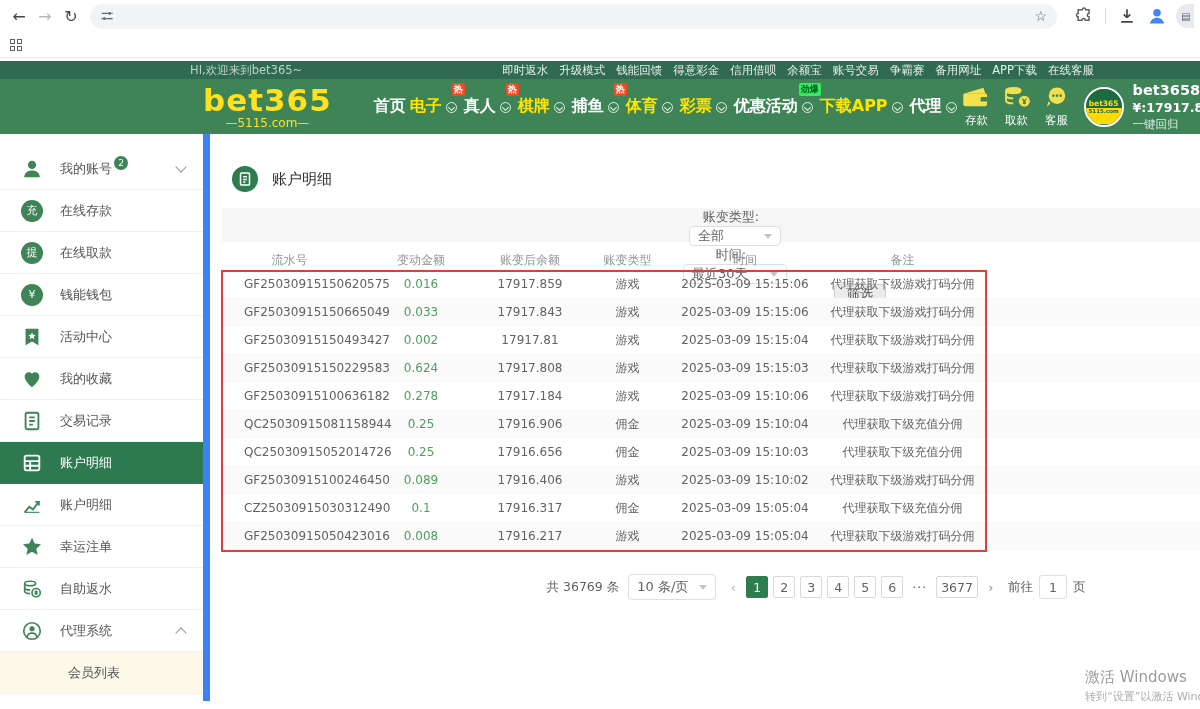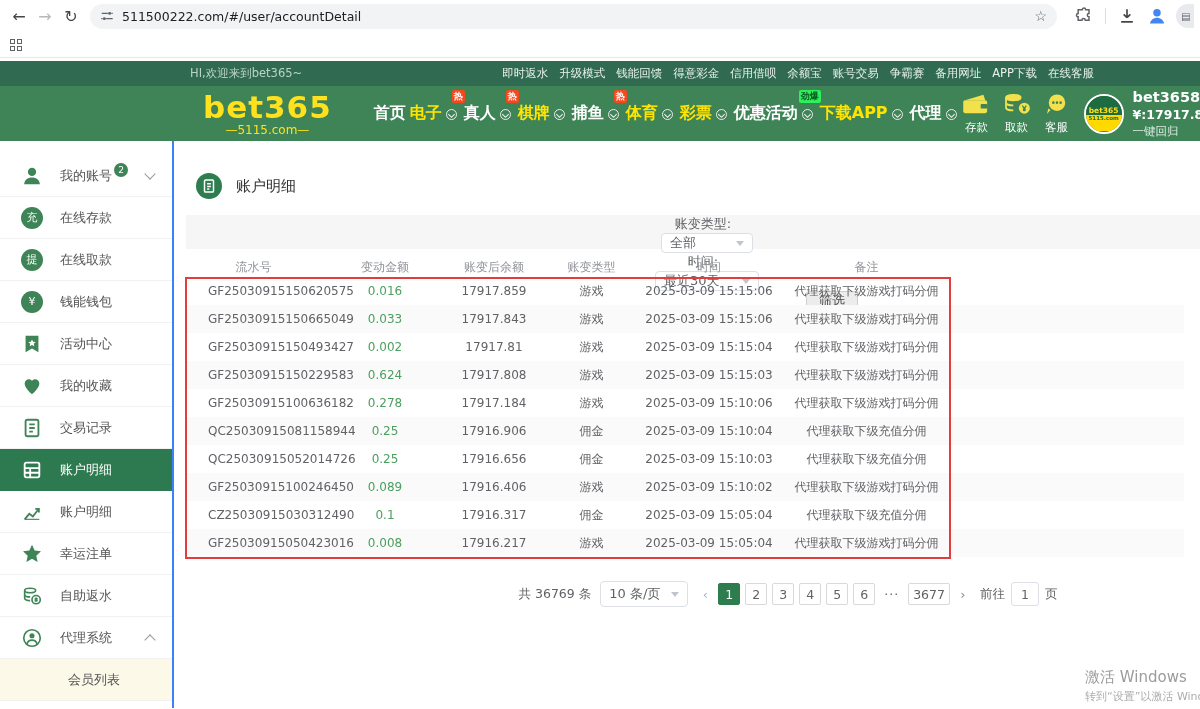--- a/index.html
+++ b/index.html
@@ -20,21 +20,21 @@
   .tb-sep { width:1px; height:16px; background:#dadce0; margin:0 6px; }
   .tb-svg { width:20px; height:20px; margin:0 5px; }
   .tb-part { width:18px; height:24px; background:#e9eaed; border-radius:12px 0 0 12px; margin-left:4px;
     display:flex; align-items:center; color:#5f6368; font-size:10px; padding-left:5px; }
   .bookmarks { height:26px; border-bottom:1px solid #e7e7e7; display:flex; align-items:center; padding-left:10px; }
   .grid-ic { display:grid; grid-template-columns:5px 5px; grid-gap:2px; }
   .grid-ic i { width:5px; height:5px; border:1.2px solid #5f6368; display:block; }
 
   
   .page { margin-top:3px; }
-  .topbar { height:25px; background:#2f6a51; display:flex; align-items:center;
+  .topbar { height:18px; background:#2f6a51; display:flex; align-items:center;
     padding:0 106px 0 190px; font-size:11.5px; }
   .tb-welcome { color:#bcd3c6; }
   .tb-links { margin-left:auto; display:flex; gap:11px; }
   .tb-link { color:#e9f1ec; cursor:pointer; white-space:nowrap; }
 
   
   .header { height:55px; background:#3e8457; display:flex; align-items:center; }
   .logo { margin-left:203px; line-height:1; text-align:center; cursor:pointer; }
   .logo-main { font-size:31px; font-weight:bold; color:#ffe11d; letter-spacing:1px; }
   .logo-sub { font-size:12px; color:#ffe11d; margin-top:1px; }
@@ -61,21 +61,21 @@
     display:flex; align-items:flex-end; justify-content:center; }
   .coin-bot { height:45%; background:#ffd900; color:#1d6b40; font-size:5.5px; font-weight:bold;
     display:flex; align-items:flex-start; justify-content:center; }
   .account { margin:0 106px 0 9px; line-height:1.3; }
   .acc-name { color:#fff; font-size:14.5px; font-weight:bold; }
   .acc-balance { color:#fff; font-size:12.5px; font-weight:bold; }
   .acc-action { color:#dcebe2; font-size:11.5px; cursor:pointer; }
 
   
   .content { display:flex; height:567px; }
-  .sidebar { width:174px; border-right:2px solid #3b82f6; padding-top:14px; flex-shrink:0; }
+  .sidebar { width:210px; border-right:7px solid #3b82f6; padding-top:14px; flex-shrink:0; }
   .side-item { height:42px; display:flex; align-items:center; border-bottom:1px solid #f1f1f1;
     font-size:13px; color:#555; cursor:pointer; position:relative; }
   .s-ic { width:24px; height:24px; margin:0 16px 0 20px; color:#3e8457;
     display:flex; align-items:center; justify-content:center; flex-shrink:0; }
   .s-ic svg { width:22px; height:22px; }
   .cchar { width:22px; height:22px; border-radius:50%; background:#3e8457; color:#fff;
     font-size:11px; display:flex; align-items:center; justify-content:center; }
   .side-item.active { background:#2e7a50; color:#fff; border-bottom-color:#2e7a50; }
   .side-item.active .s-ic { color:#fff; }
   .side-item.sub { background:#fcf9e9; padding-left:68px; color:#555; }
@@ -151,21 +151,20 @@
 <div class="toolbar">
   <div class="tb-ic">←</div>
   <div class="tb-ic dim">→</div>
   <div class="tb-ic">↻</div>
   <div class="url-pill">
     <svg viewBox="0 0 16 16" stroke="#5f6368" stroke-width="1.5" fill="none">
       <path d="M2 5h7M13 5h1.5M1.5 11h1.5M7 11h7.5"></path>
       <circle cx="11" cy="5" r="1.7" fill="#5f6368" stroke="none"></circle>
       <circle cx="5" cy="11" r="1.7" fill="#5f6368" stroke="none"></circle>
     </svg>
-    <span class="url-text">511500222.com/#/user/accountDetail</span>
     <span class="pill-star">☆</span>
   </div>
   <svg class="tb-svg" viewBox="0 0 24 24" fill="none" stroke="#5f6368" stroke-width="1.8">
     <path d="M10 4.5a2 2 0 114 0H18v4.5a2 2 0 100 4V17h-4.5a2 2 0 10-4 0H5v-4a2 2 0 110-4V4.5h5z"></path>
   </svg>
   <div class="tb-sep"></div>
   <svg class="tb-svg" viewBox="0 0 24 24" fill="none" stroke="#454746" stroke-width="2">
     <path d="M12 4v10m0 0l-4-4m4 4l4-4M5 19h14"></path>
   </svg>
   <svg class="tb-svg" viewBox="0 0 24 24" fill="#4285f4">

